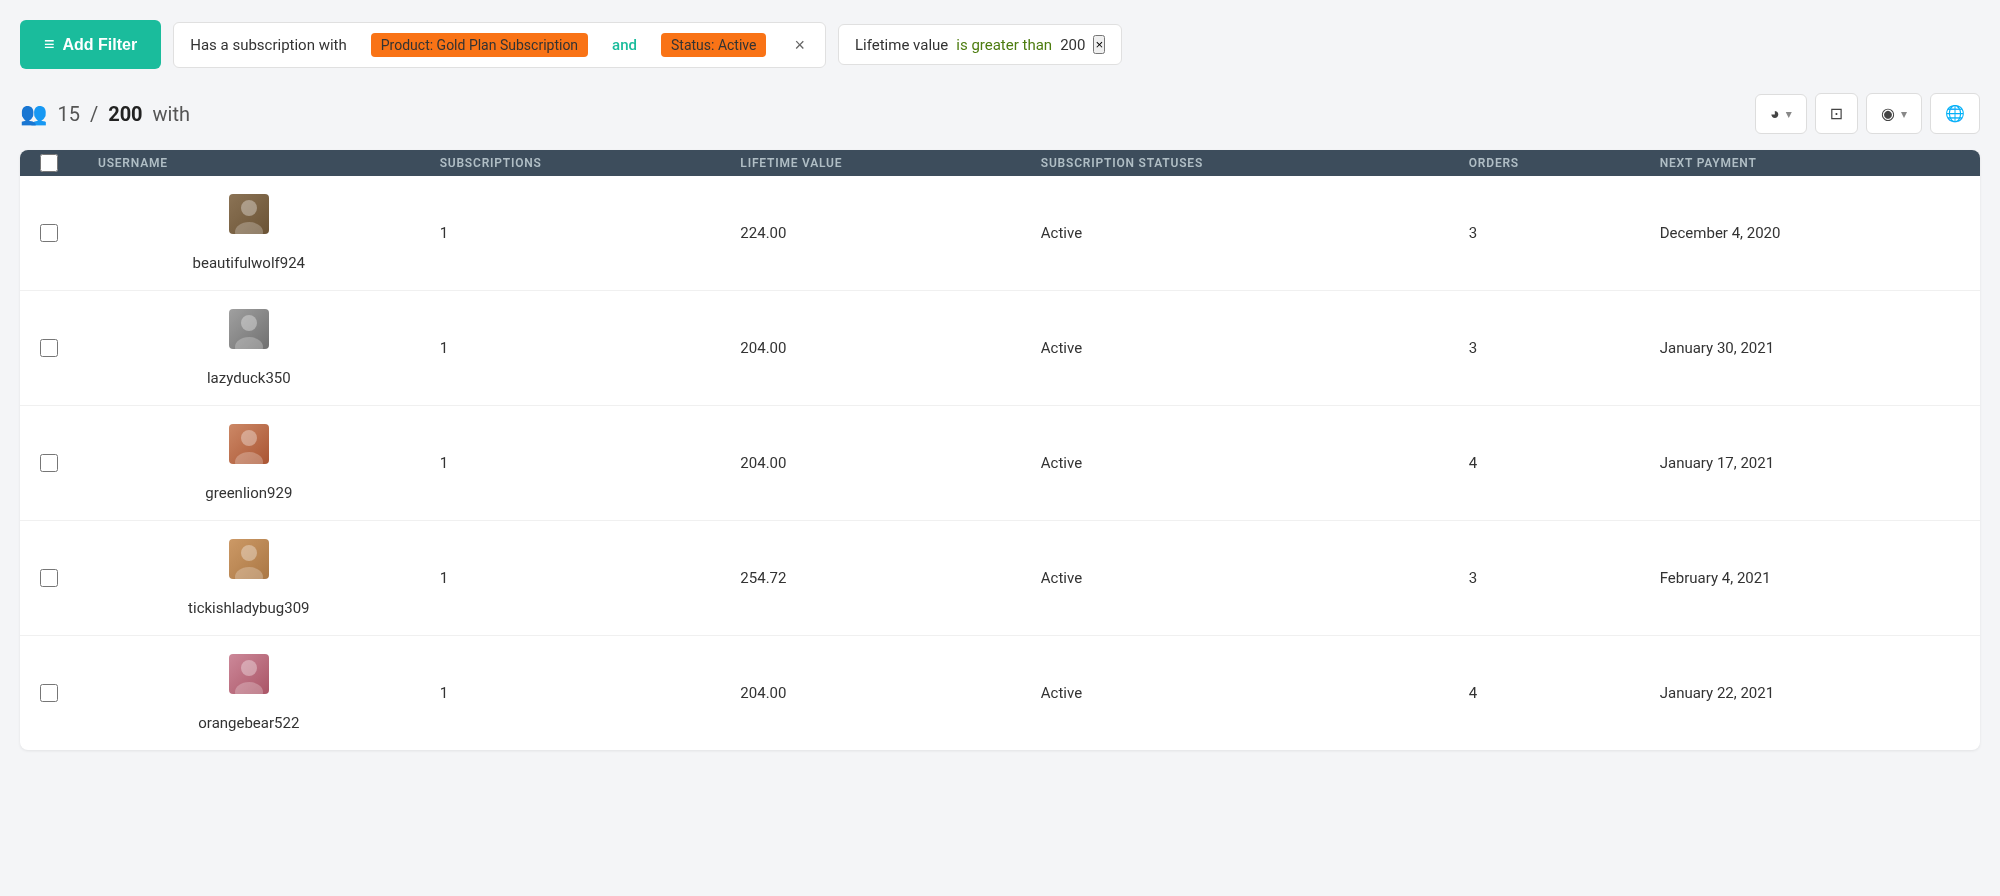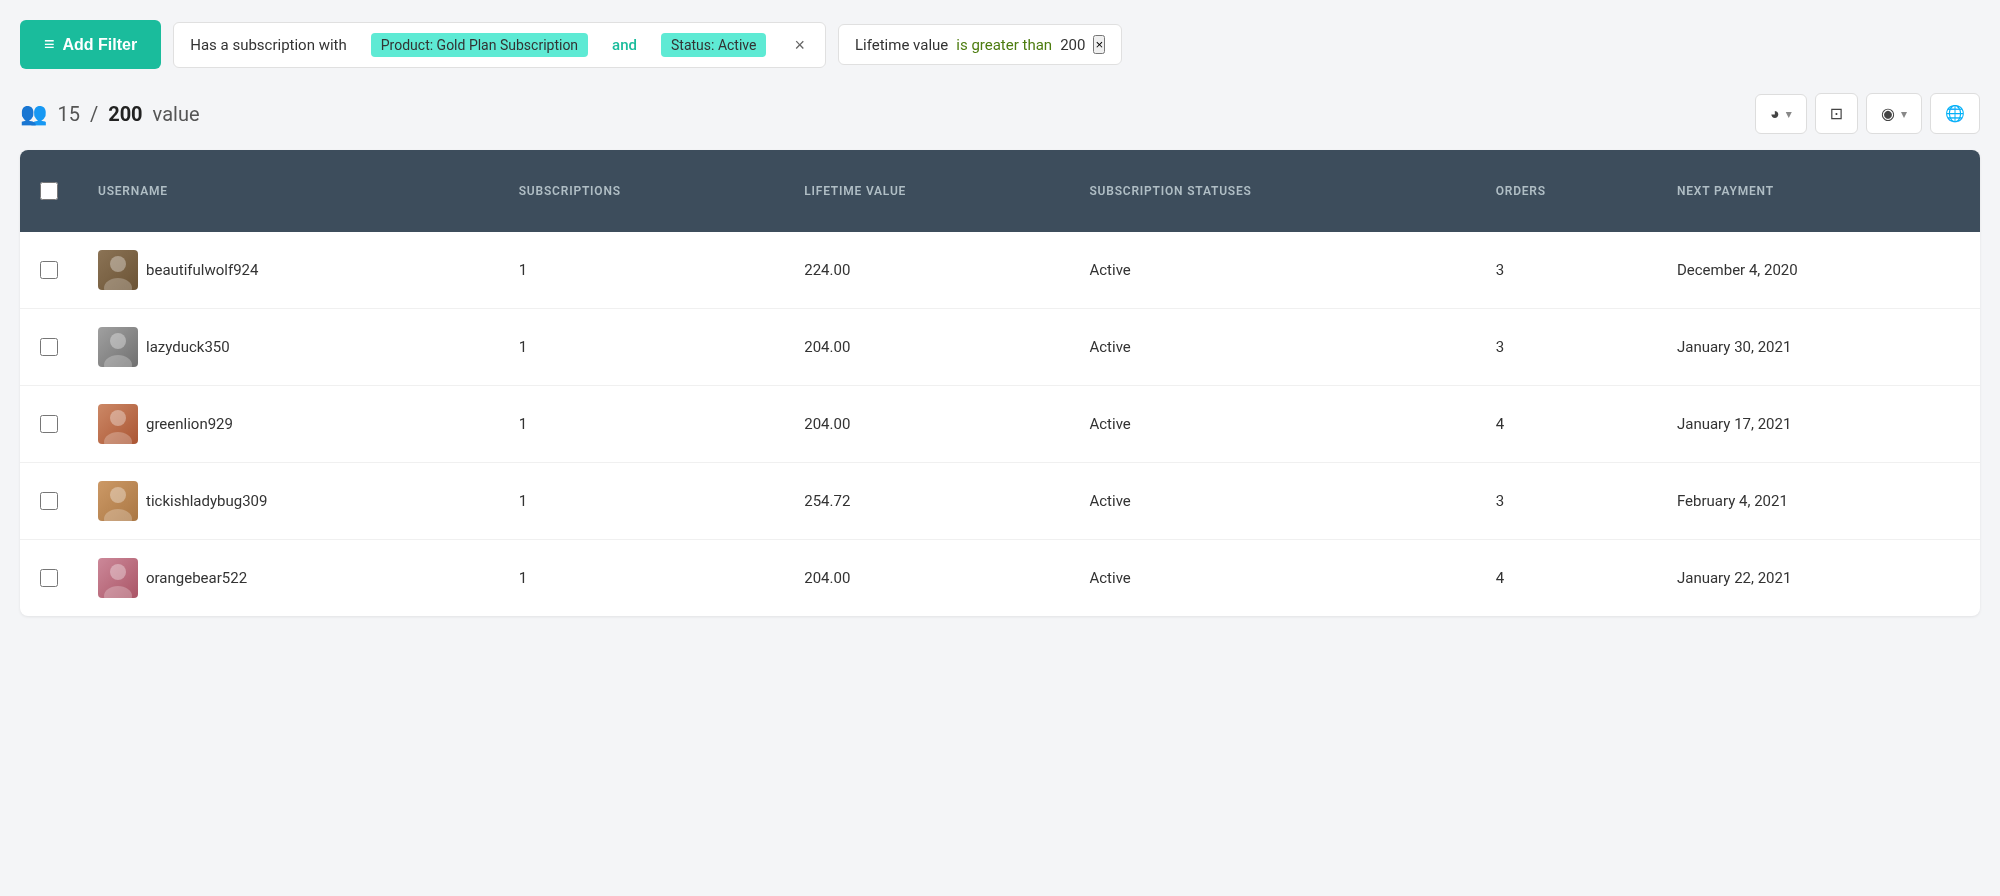--- a/index.html
+++ b/index.html
@@ -43,21 +43,21 @@
       gap: 24px;
       background: white;
       border: 1px solid #e0e0e0;
       border-radius: 6px;
       padding: 10px 16px;
       font-size: 15px;
       color: #333;
     }
 
     .filter-chip .chip-tag {
-      background: #5eead4;
+      background: #f97316;
       border-radius: 4px;
       padding: 4px 10px;
       font-size: 14px;
       color: #333;
     }
 
     .filter-chip .and-text {
       color: #1abc9c;
       font-weight: 500;
     }
@@ -146,21 +146,21 @@
       overflow: hidden;
       box-shadow: 0 1px 3px rgba(0,0,0,0.08);
     }
 
     thead tr {
       background: #3d4d5c;
       color: #b0bec5;
     }
 
     thead th {
-      padding: 32px 20px;
+      padding: 4px 20px;
       text-align: left;
       font-size: 12px;
       font-weight: 600;
       letter-spacing: 0.8px;
       text-transform: uppercase;
     }
 
     thead th:first-child {
       width: 50px;
     }
@@ -176,21 +176,22 @@
     tbody td {
       padding: 18px 20px;
       font-size: 15px;
       color: #333;
       vertical-align: middle;
     }
 
     .username-cell {
       display: flex;
       align-items: center;
-      gap: 8px;
+      gap: 20px;
+      flex-direction: column;
     }
 
     .avatar {
       width: 40px;
       height: 40px;
       border-radius: 4px;
       background: #ccc;
       overflow: hidden;
       flex-shrink: 0;
       display: flex;
@@ -246,21 +247,21 @@
 
 </div>
 
 <div class="stats-and-controls">
 
   <div class="user-count">
     <span class="users-icon">👥</span>
     <span>15</span>
     <span>/</span>
     <span class="count-number">200</span>
-    <span>value</span>
+    <span>with</span>
   </div>
 
   <div class="toolbar-icons">
     <button class="toolbar-btn">
       <span>◕</span>
       <span class="chevron">▾</span>
     </button>
     <button class="toolbar-btn">
       <span>⊡</span>
     </button>

